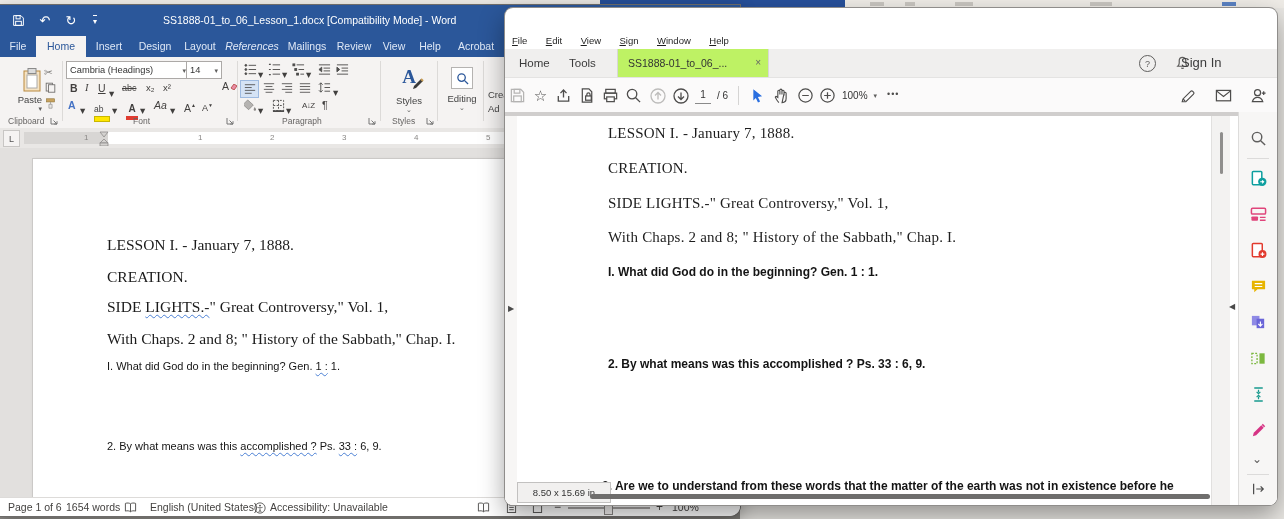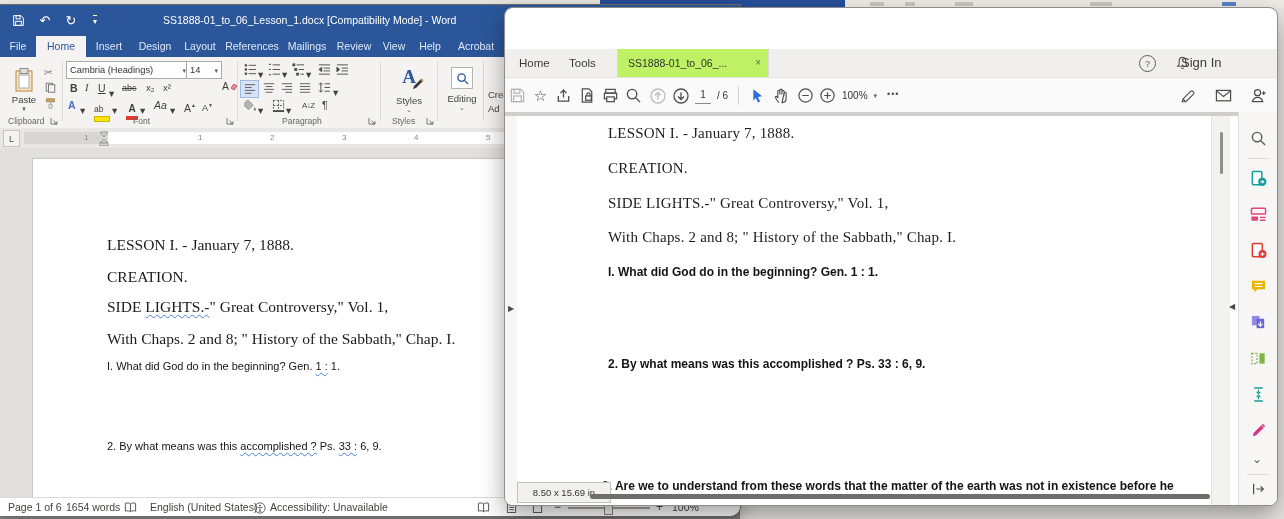--- a/index.html
+++ b/index.html
@@ -104,31 +104,31 @@
         </div>
       <span id="wTitleText">SS1888-01_to_06_Lesson_1.docx [Compatibility Mode] - Word</span>
     </div>
 
     <div class="i" id="wTabs">
       <div class="wtab" style="width:36px;">File</div>
       <div class="wtab active" style="width:50px;">Home</div>
       <div class="wtab" style="width:46px;">Insert</div>
       <div class="wtab" style="width:46px;">Design</div>
       <div class="wtab" style="width:44px;">Layout</div>
-      <div class="wtab" style="width:60px;">References</div>
+      <div class="wtab" style="width:60px;font-style:italic;">References</div>
       <div class="wtab" style="width:50px;">Mailings</div>
       <div class="wtab" style="width:44px;">Review</div>
       <div class="wtab" style="width:36px;">View</div>
       <div class="wtab" style="width:36px;">Help</div>
       <div class="wtab" style="width:56px;">Acrobat</div>
     </div>
 
     <div class="i" id="wRibbon">
 
-      <div class="i ic" style="left:6px;top:4px;width:36px;height:58px;flex-direction:column;">
+      <div class="i ic" style="left:6px;top:4px;width:36px;height:58px;flex-direction:column;align-items:flex-end;">
         <svg width="20" height="24" viewBox="0 0 20 24">
             <rect x="2" y="3" width="16" height="20" fill="#f6e3c3" stroke="#b9893e"></rect>
             <rect x="6" y="0.5" width="8" height="5" fill="#dcdcdc" stroke="#8a8a8a"></rect>
             <rect x="5" y="7" width="10" height="13" fill="#fff" stroke="#aaa"></rect>
           </svg>
         <span style="font-size:9.5px;color:#444;margin-top:2px;">Paste</span>
         <span class="dd">▾</span>
       </div>
       <div class="g" style="left:44px;top:8px;color:#7a7876;"><span>✂</span></div>
       <div class="i" style="left:45px;top:25px;">
@@ -409,20 +409,28 @@
       <div class="i" style="left:568px;top:9px;width:82px;height:2px;background:#a8a6a4;"></div>
       <div class="i" style="left:604px;top:4px;width:7px;height:11px;background:#f5f3f2;border:1px solid #8a8886;"></div>
       <span class="st" style="left:656px;font-size:12px;">+</span>
       <span class="st" style="left:672px;">100%</span>
     </div>
   </div>
 
   <div class="i" id="pdf">
 
 
+    <div class="i" id="aMenu">
+      <span class="menu-item">File</span>
+      <span class="menu-item">Edit</span>
+      <span class="menu-item">View</span>
+      <span class="menu-item">Sign</span>
+      <span class="menu-item">Window</span>
+      <span class="menu-item">Help</span>
+    </div>
 
     <div class="i" id="aTabs">
       <span class="atab" style="left:14px;">Home</span>
       <span class="atab" style="left:64px;">Tools</span>
       <div id="docTab">
         <span id="docTabText">SS1888-01_to_06_...</span>
         <span style="position:absolute;right:7px;top:0;line-height:28px;font-size:10px;color:#666;">×</span>
       </div>
       <div class="i ic" style="left:634px;top:6px;width:15px;height:15px;border:1.3px solid #5f5e5d;border-radius:50%;font-size:9px;color:#5f5e5d;">
           <span>?</span>

